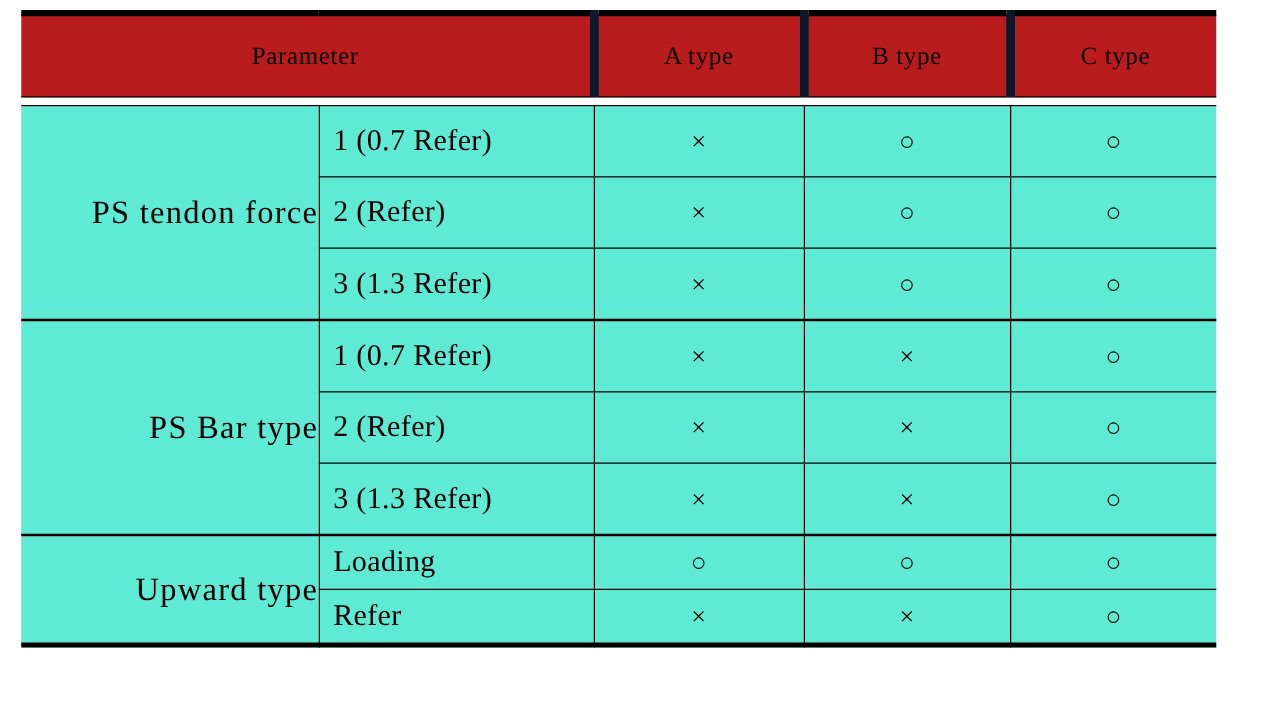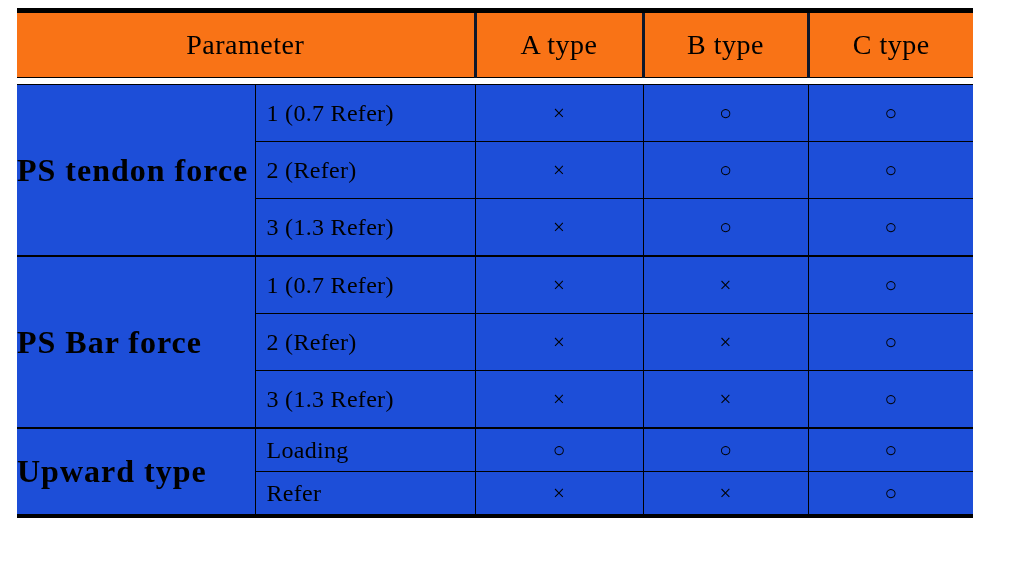--- a/index.html
+++ b/index.html
@@ -31,59 +31,58 @@
 
   
   col.c-group { width: 238px; }
   col.c-sub   { width: 220px; }
   col.c-a     { width: 168px; }
   col.c-b     { width: 165px; }
   col.c-c     { width: 165px; }
 
   
   thead tr.header-row th {
-    background: #f97316;
+    background: #b91c1c;
     border-top: 5px solid #000000;
     height: 64px;
     font-weight: normal;
-    font-size: 28px;
+    font-size: 20px;
     text-align: center;
     vertical-align: middle;
     letter-spacing: 0.5px;
     padding: 0;
   }
   thead tr.header-row th.col-div {
-    border-left: 3px solid #0f172a;
+    border-left: 7px solid #0f172a;
   }
 
   
   tr.double-rule td {
     padding: 0;
     height: 6px;
     line-height: 0;
     font-size: 0;
     border-top: 1.5px solid #000000;
     border-bottom: 1.5px solid #000000;
     background: #ffffff;
   }
 
   
   tbody td {
     padding: 0;
     font-size: 24px;
     vertical-align: middle;
-    background: #1d4ed8;
+    background: #5eead4;
   }
 
   td.group-label {
-    text-align: left;
+    text-align: right;
     vertical-align: middle;
     letter-spacing: 1px;
-    font-size: 32px;
-    font-weight: bold;
+    font-size: 26px;
   }
 
   td.sub-label {
     text-align: left;
     padding-left: 11px;
     border-left: 1px solid #000000;
     border-bottom: 1px solid #000000;
     letter-spacing: 0.3px;
   }
 
@@ -168,21 +167,21 @@
         <td class="mark-cell">×</td>
         <td class="mark-cell">○</td>
         <td class="mark-cell">○</td>
       </tr>
 
       <tr class="group-sep">
         <td colspan="5"></td>
       </tr>
 
       <tr class="tall">
-        <td class="group-label" rowspan="3">PS Bar force</td>
+        <td class="group-label" rowspan="3">PS Bar type</td>
         <td class="sub-label">1 (0.7 Refer)</td>
         <td class="mark-cell">×</td>
         <td class="mark-cell">×</td>
         <td class="mark-cell">○</td>
       </tr>
       <tr class="tall">
         <td class="sub-label">2 (Refer)</td>
         <td class="mark-cell">×</td>
         <td class="mark-cell">×</td>
         <td class="mark-cell">○</td>

